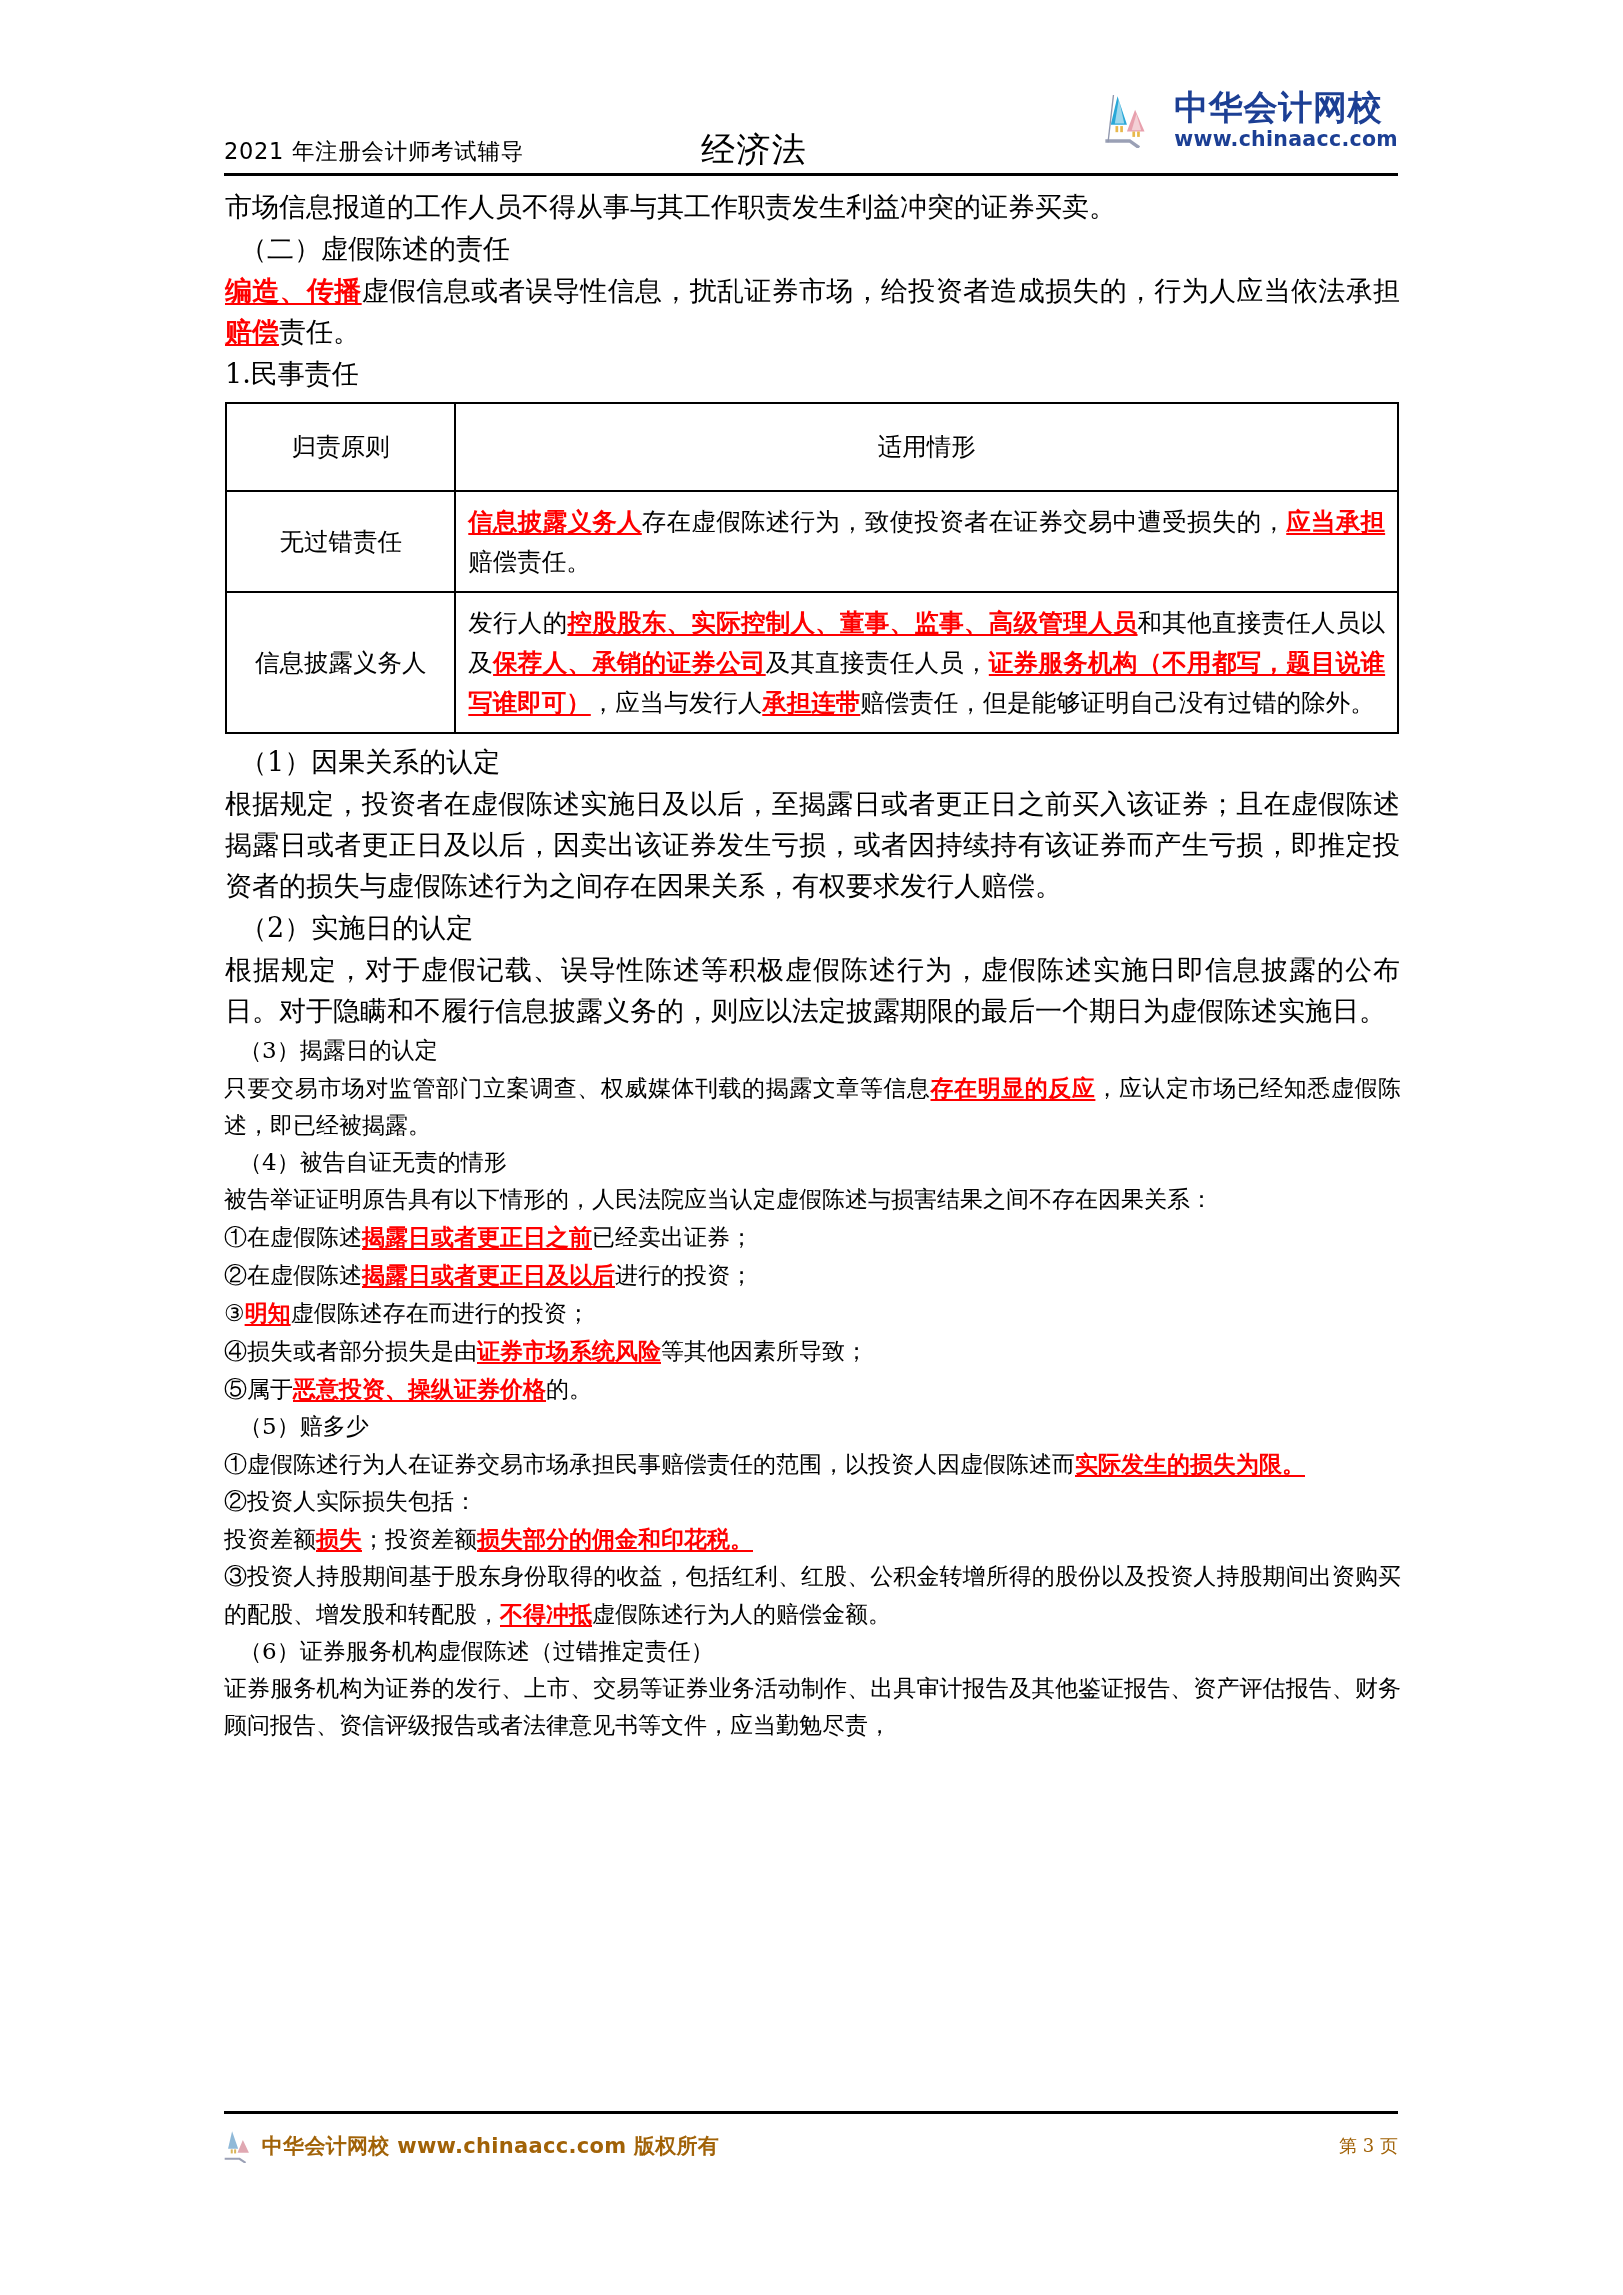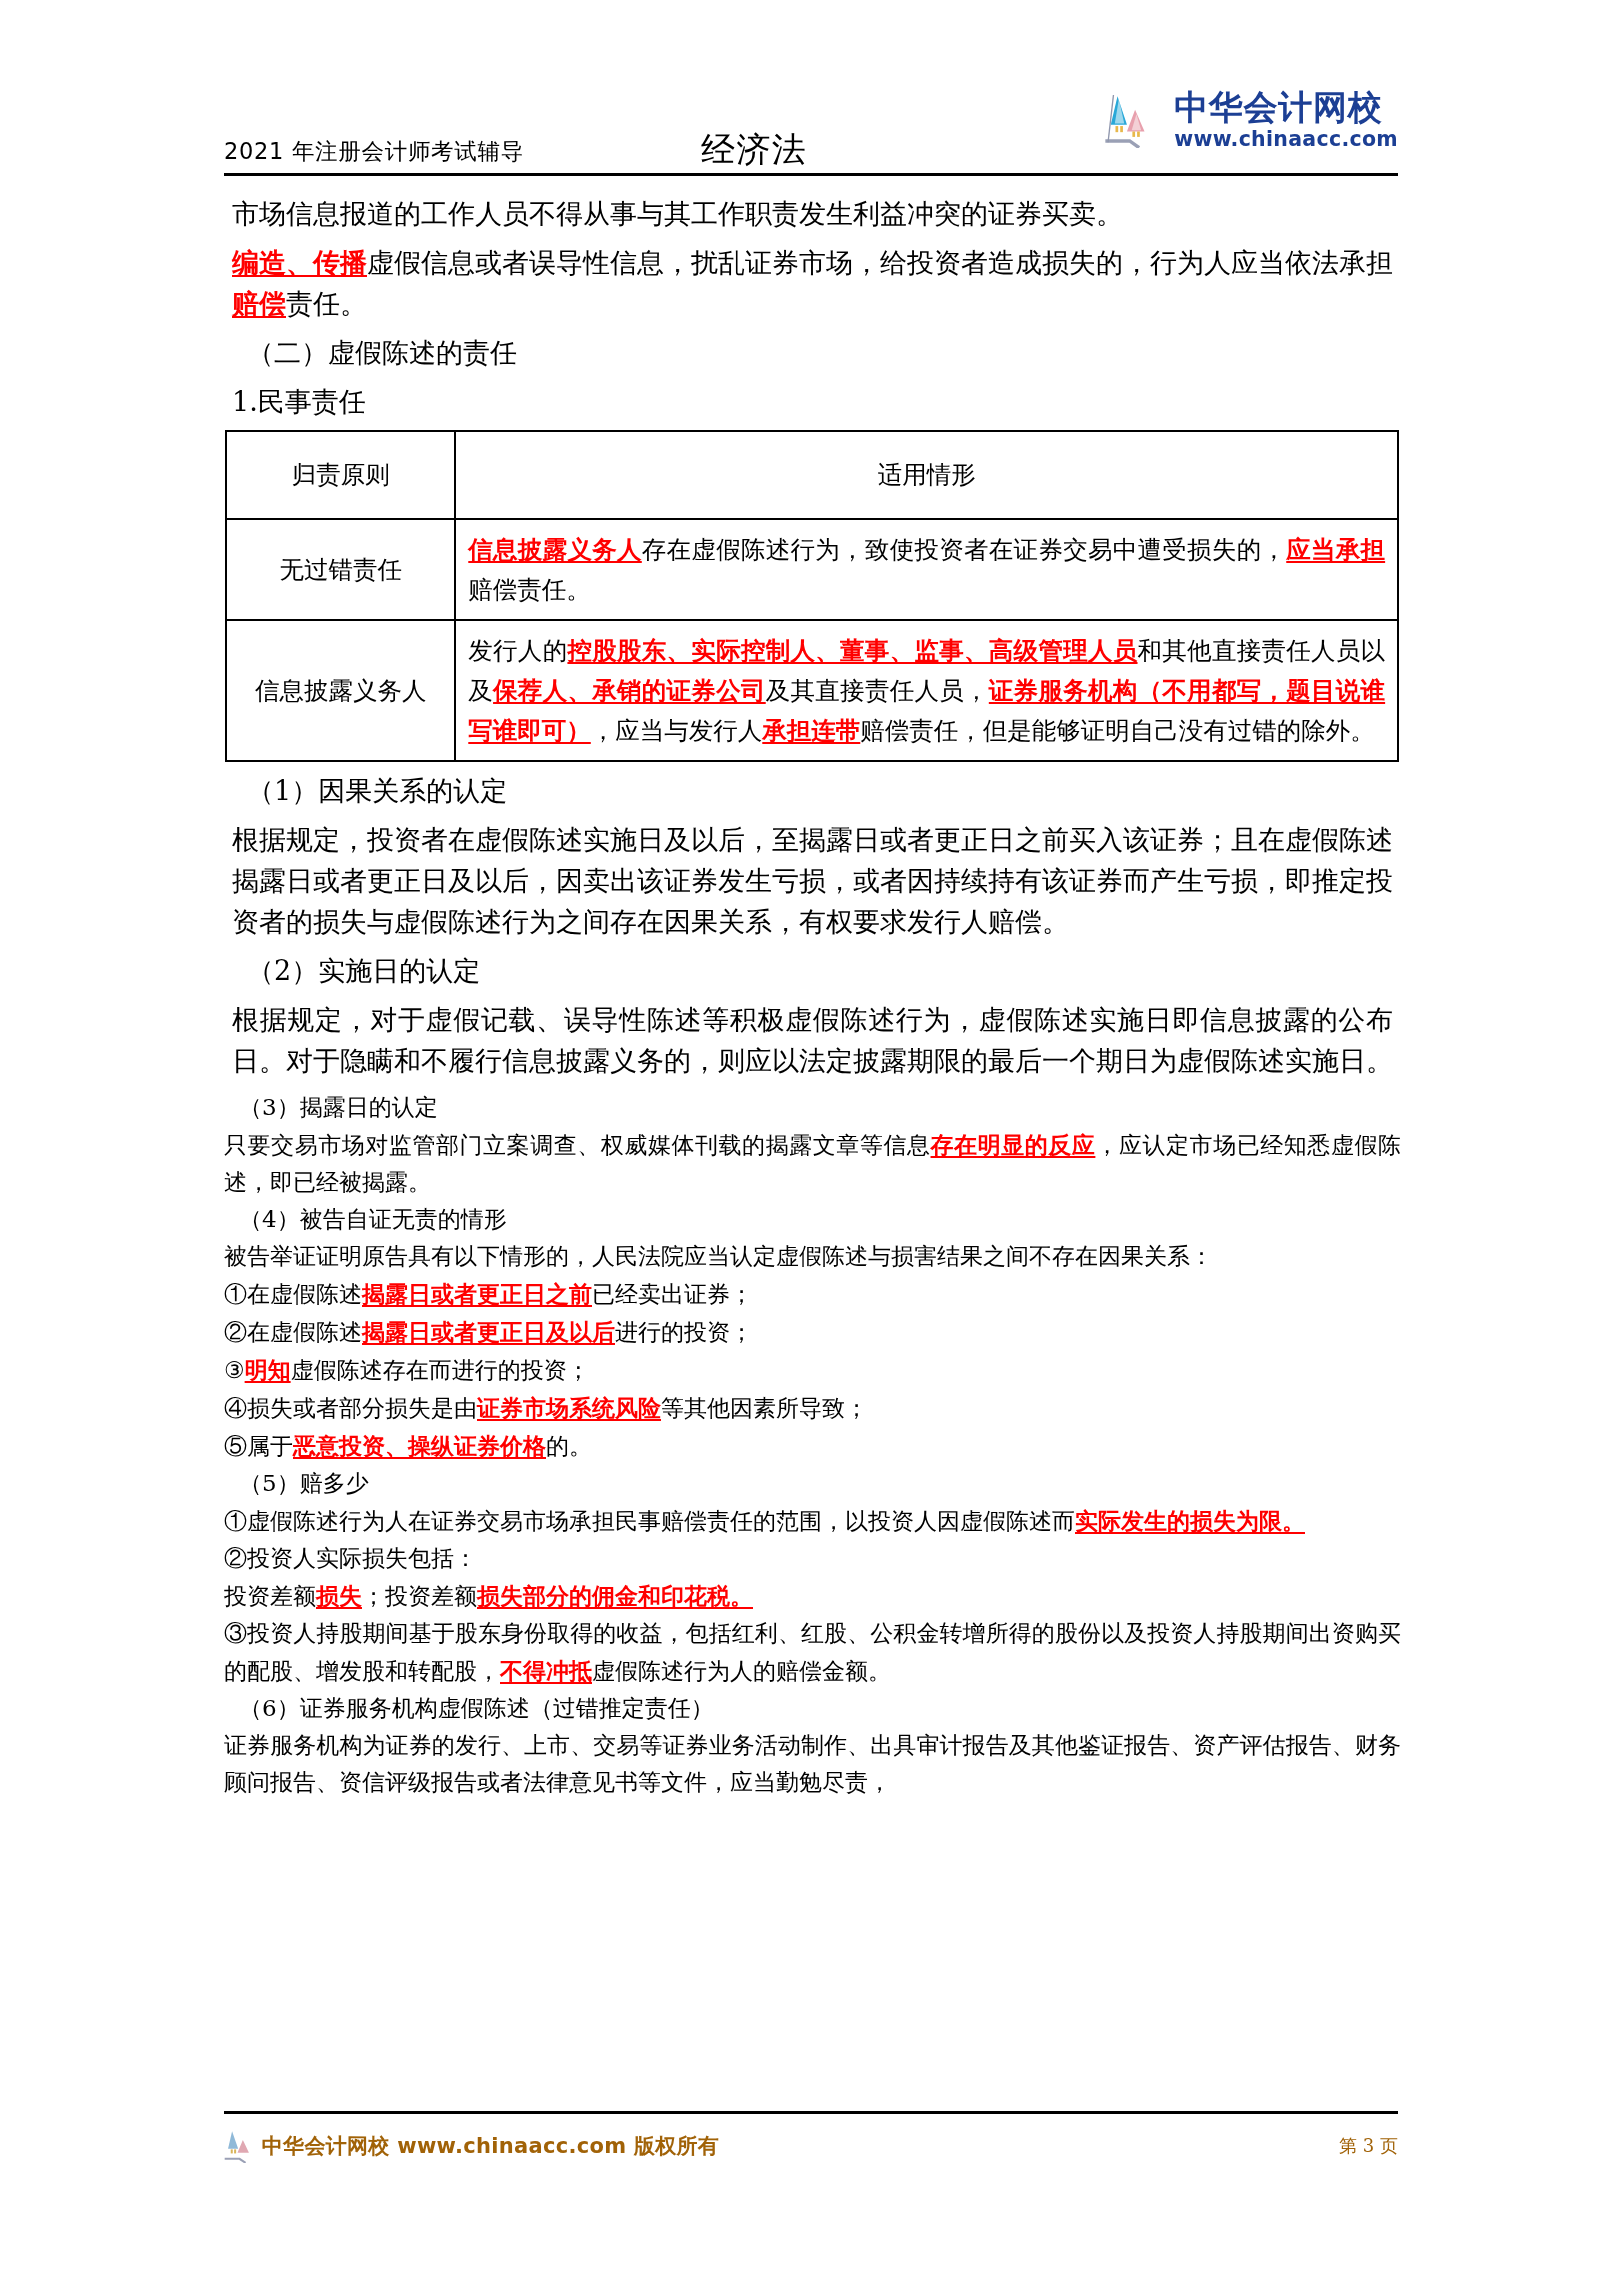--- a/index.html
+++ b/index.html
@@ -104,21 +104,21 @@
   
   .content {
     position: absolute;
     left: 224px;
     top: 185px;
     width: 1177px;
   }
 
   
   p.big {
-    margin: 8px;
+    margin: 1px;
     font-size: 27px;
     line-height: 41px;
     text-align: justify;
     text-justify: inter-ideograph;
     letter-spacing: 0px;
   }
   p.small {
     margin: 0;
     font-size: 23px;
     line-height: 37px;
@@ -240,23 +240,23 @@
         </div>
       </div>
     </div>
   </div>
   <div class="header-rule"></div>
 
   <div class="content">
 
     <p class="big">市场信息报道的工作人员不得从事与其工作职责发生利益冲突的证券买卖。</p>
 
+    <p class="big indent">（二）虚假陈述的责任</p>
+
     <p class="big"><span class="r">编造、传播</span><span>虚假信息或者误导性信息，扰乱证券市场，给投资者造成损失的，行为人应当依法承担</span><span class="r">赔偿</span><span>责任。</span></p>
-
-    <p class="big indent">（二）虚假陈述的责任</p>
     <p class="big">1.民事责任</p>
 
     <table class="legal">
       <tbody>
         <tr>
           <td class="col-a th-center">归责原则</td>
           <td class="col-b th-center">适用情形</td>
         </tr>
         <tr>
           <td class="col-a">无过错责任</td>

